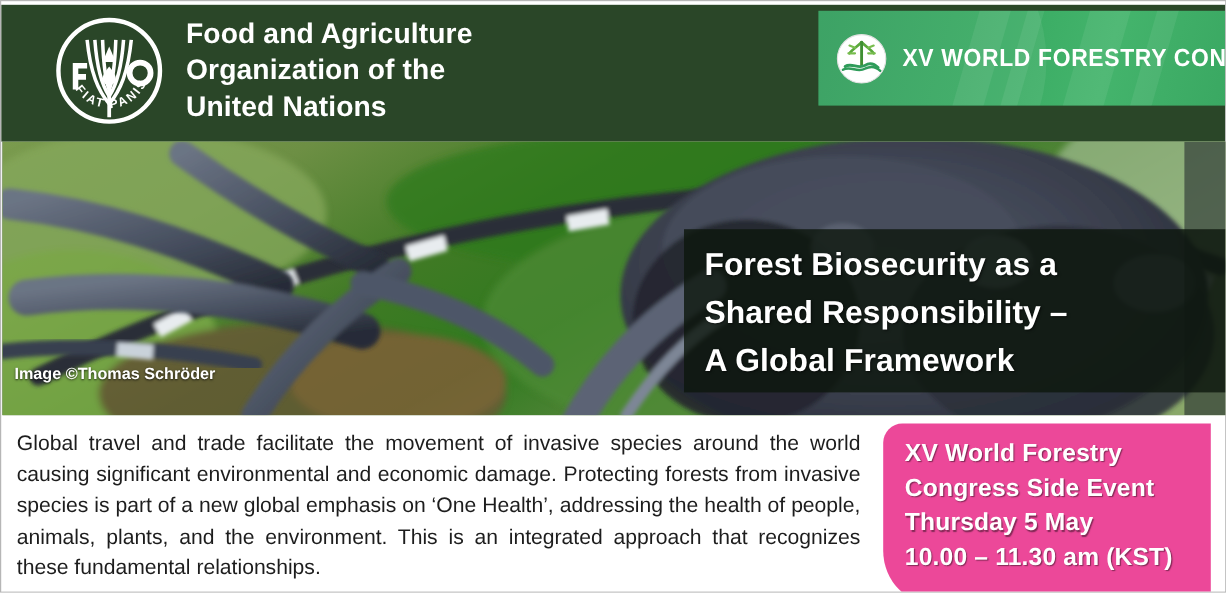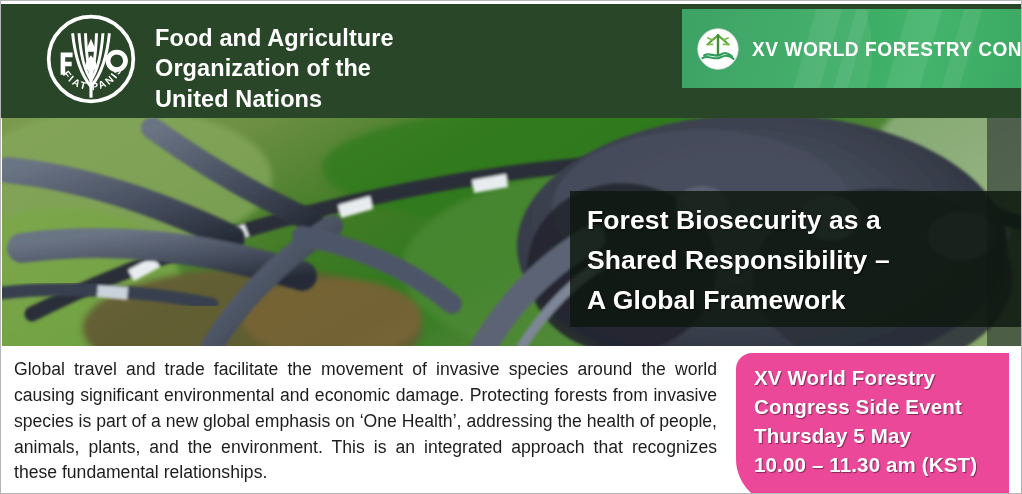--- a/index.html
+++ b/index.html
@@ -34,21 +34,20 @@
     align-items: flex-start;
     gap: 18px;
   }
   .fao-logo { width: 92px; height: 92px; display:block; }
   .fao-title {
     color: #ffffff;
     font-size: 23.5px;
     font-weight: bold;
     line-height: 1.29;
     letter-spacing: 0.1px;
-    margin-top: 10px;
     white-space: pre-line;
   }
 
   
   .congress-band {
     position: absolute;
     left: 681px; top: 8px;
     width: 339px; height: 79px;
     background: linear-gradient(105deg, #2f9c5a 0%, #36a860 38%, #44b46c 70%, #3aa862 100%);
     overflow: hidden;
@@ -300,20 +299,21 @@
 
         <ellipse cx="700" cy="88" rx="26" ry="20" fill="#5f6776" opacity="0.8"></ellipse>
         <ellipse cx="828" cy="100" rx="30" ry="22" fill="#6a7280" opacity="0.7"></ellipse>
         <ellipse cx="960" cy="118" rx="34" ry="24" fill="#555d6b" opacity="0.65"></ellipse>
       </g>
 
       <rect x="985" y="0" width="35" height="228" fill="#1c2028" opacity="0.55"></rect>
     </svg>
   </div>
 
+  <div class="credit">Image ©Thomas Schröder</div>
 
   <div class="title-overlay">
     <div class="title-text">Forest Biosecurity as a
 Shared Responsibility –
 A Global Framework</div>
   </div>
 
   <div class="body-text">Global travel and trade facilitate the movement of invasive species around the world causing significant environmental and economic damage. Protecting forests from invasive species is part of a new global emphasis on ‘One Health’, addressing the health of people, animals, plants, and the environment. This is an integrated approach that recognizes these fundamental relationships.</div>
 
   <div class="event-box">

